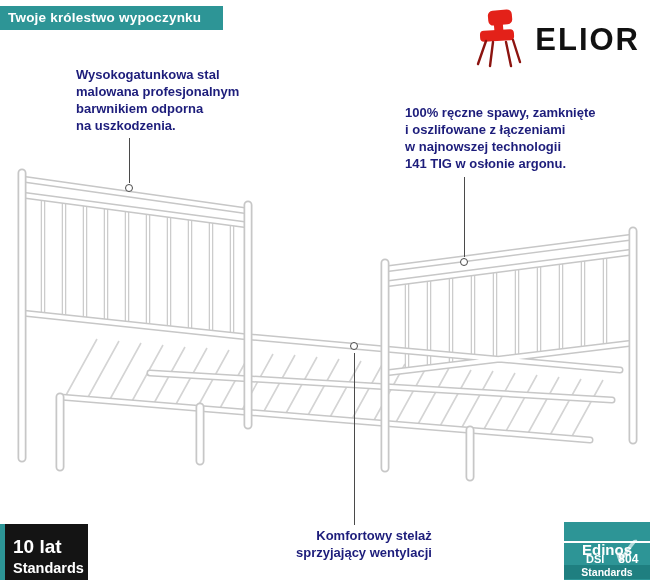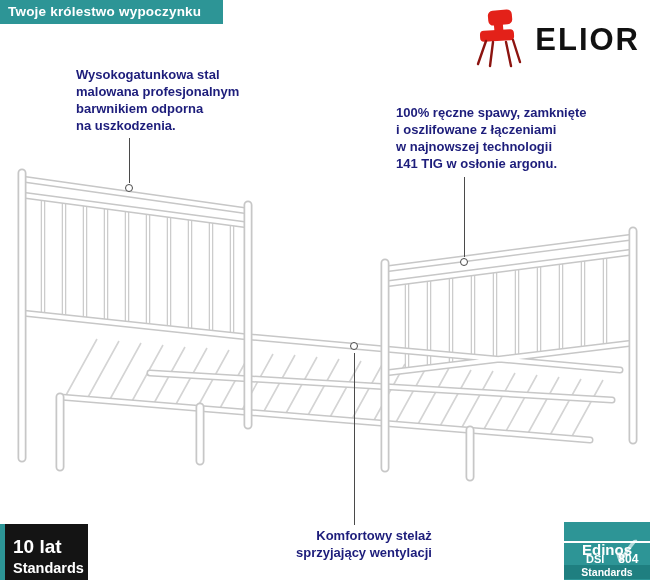--- a/index.html
+++ b/index.html
@@ -10,21 +10,21 @@
     position: relative;
     width: 650px;
     height: 580px;
     background: #ffffff;
     overflow: hidden;
   }
 
   
   .banner {
     position: absolute;
-    top: 0; left: 0;
+    top: 6px; left: 0;
     background: var(--teal, #2D9596);
     color: #ffffff;
     font-size: 13.5px;
     font-weight: bold;
     padding: 4px 22px 5px 8px;
     letter-spacing: .2px;
     white-space: nowrap;
   }
 
   
@@ -51,21 +51,21 @@
 
   
   .note {
     position: absolute;
     color: var(--navy, #1D1D7B);
     font-size: 13px;
     font-weight: bold;
     line-height: 17px;
   }
   .note-steel { left: 76px;  top: 66px; }
-  .note-welds { left: 396px; top: 104px; }
+  .note-welds { left: 405px; top: 104px; }
   .note-slats { left: 296px; top: 527px; text-align: right; }
 
   
   .callout-line {
     position: absolute;
     width: 1px;
     background: #4a4a4a;
   }
   .callout-dot {
     position: absolute;

